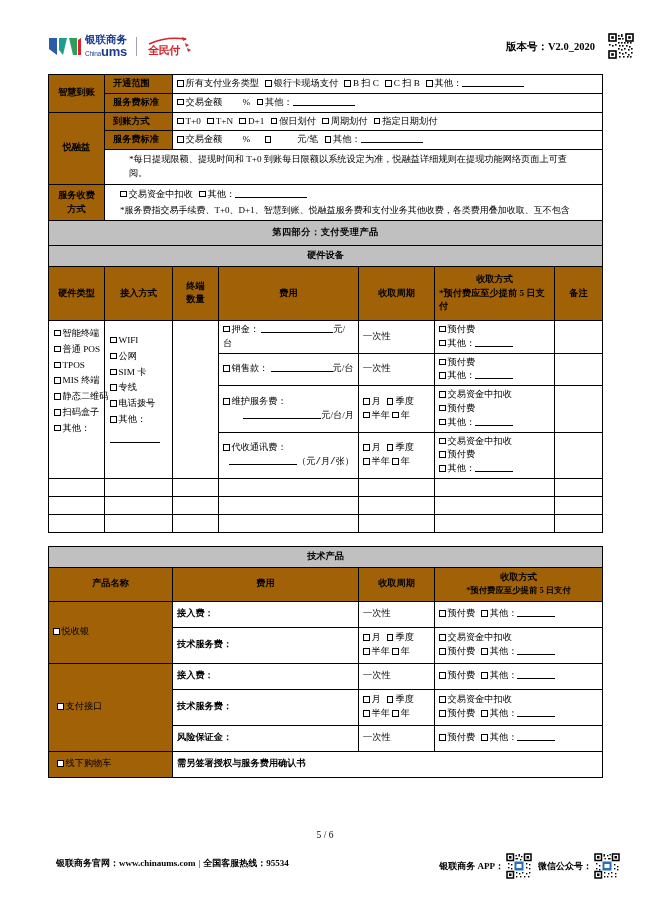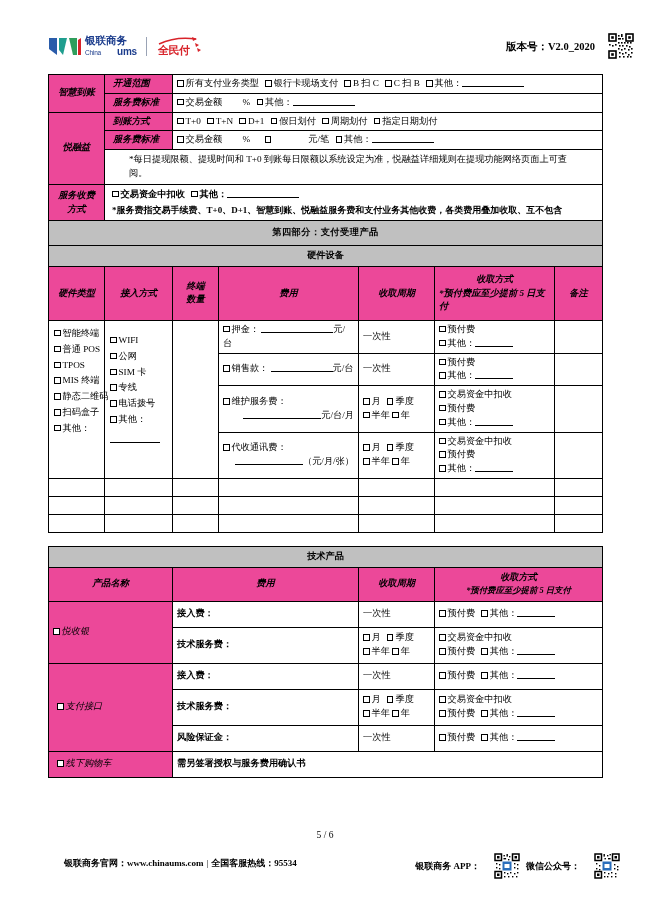--- a/index.html
+++ b/index.html
@@ -57,21 +57,21 @@
     color: #1b3c8c;
     letter-spacing: 0px;
   }
   .logo-cn-bot {
     font-family: "Liberation Sans", sans-serif;
     font-size: 6.5px;
     color: #1b3c8c;
     margin-top: 1px;
     letter-spacing: -0.2px;
   }
-  .logo-cn-bot b { font-size: 10px; margin-left: 16px; }
+  .logo-cn-bot b { font-size: 13px; }
   .logo-divider {
     width: 1px;
     height: 19px;
     background: #9aa3b5;
     margin: 0 9px;
   }
   .logo-qmf {
     position: relative;
     width: 46px; height: 22px;
   }
@@ -110,21 +110,21 @@
   table.doc td {
     border: 1px solid #000;
     padding: 2px 4px;
     font-size: 9.2px;
     font-family: "Liberation Serif", "DejaVu Serif", serif;
     vertical-align: middle;
     line-height: 1.5;
   }
   .t-top { top: 74px; }
 
-  .shade  { background: #ec4899; font-style: italic; }
+  .shade  { background: #a16207; }
   .shade-dk { background: #c0c0c0; }
   .bold { font-weight: bold; }
   .lbl {
     font-weight: bold;
     text-align: center;
   }
   .cellpad { padding-left: 7px; }
 
   .sect-title {
     font-weight: bold;
@@ -180,38 +180,38 @@
     font-family: "Liberation Serif", serif;
   }
   .footer {
     position: absolute;
     left: 0; top: 853px;
     width: 650px;
     height: 34px;
   }
   .footer-left {
     position: absolute;
-    left: 64px; top: 4px;
+    left: 56px; top: 4px;
     font-size: 9px;
     font-weight: bold;
     white-space: nowrap;
   }
   .footer-left .sep { font-weight: normal; margin: 0 3px; }
   .footer-right {
     position: absolute;
     right: 30px; top: 0px;
     display: flex;
     align-items: center;
     gap: 6px;
     font-size: 9px;
     font-weight: bold;
     white-space: nowrap;
   }
   .qr-sm { width: 26px; height: 26px; position: relative; }
-  .fr-item { display:flex; align-items:center; gap:14px; }
+  .fr-item { display:flex; align-items:center; gap:2px; }
 </style>
 </head>
 <body>
 
 <div class="page">
 
   <div class="header">
 
     <div class="logo-block">
       <div class="logo-mark">
@@ -330,35 +330,35 @@
           <span class="opt"><span class="cb"></span><span>指定日期划付</span></span>
         </td>
       </tr>
 
       <tr>
         <td class="shade lbl" style="text-align:left;padding-left:8px;">服务费标准</td>
         <td colspan="5" class="cellpad">
           <span class="opt"><span class="cb"></span><span>交易金额</span></span>
           <span class="opt" style="margin-left:14px;">%</span>
           <span class="opt" style="margin-left:8px;"><span class="cb"></span></span>
-          <span class="opt" style="margin-left:29px;font-family:Liberation Serif, serif;">元/笔</span>
+          <span class="opt" style="margin-left:18px;font-family:Liberation Serif, serif;">元/笔</span>
           <span class="opt"><span class="cb"></span><span>其他：</span><span class="ul ul-l"></span></span>
         </td>
       </tr>
 
       <tr>
         <td colspan="6" class="note" style="padding:3px 24px;">*每日提现限额、提现时间和 T+0 到账每日限额以系统设定为准，悦融益详细规则在提现功能网络页面上可查阅。</td>
       </tr>
 
       <tr>
         <td class="shade lbl" style="padding:4px 2px;margin-top:32px;">
           <div>服务收费</div>
           <div>方式</div>
         </td>
-        <td colspan="6" style="padding:3px 7px;font-weight:bold;">
+        <td colspan="6" style="padding:3px 15px;">
           <div style="margin-bottom:2px;">
             <span class="opt"><span class="cb"></span><span>交易资金中扣收</span></span>
             <span class="opt"><span class="cb"></span><span>其他：</span><span class="ul ul-xl"></span></span>
           </div>
           <div class="note">*服务费指交易手续费、T+0、D+1、智慧到账、悦融益服务费和支付业务其他收费，各类费用叠加收取、互不包含</div>
         </td>
       </tr>
 
       <tr>
         <td colspan="7" class="shade-dk sect-title">第四部分：支付受理产品</td>
@@ -448,21 +448,21 @@
           <div><span class="opt"><span class="cb"></span><span>交易资金中扣收</span></span></div>
           <div>
             <span class="opt"><span class="cb"></span><span>预付费</span></span>
             <span class="opt"><span class="cb"></span><span>其他：</span><span class="ul ul-s"></span></span>
           </div>
         </td>
         <td></td>
       </tr>
 
       <tr>
-        <td class="cellpad fee-2" style="height:38px;">
+        <td class="cellpad fee-2" style="height:38px;font-family:Liberation Mono, monospace;">
           <div><span class="cb"></span><span>代收通讯费：</span></div>
           <div class="right-dash"><span class="ul" style="width:68px;"></span><span>（元/月/张）</span></div>
         </td>
         <td class="cellpad fee-2">
           <div>
             <span class="opt"><span class="cb"></span><span>月</span></span>
             <span class="opt"><span class="cb"></span><span>季度</span></span>
           </div>
           <div>
             <span class="opt" style="margin-right:0;"><span class="cb"></span><span>半年</span></span>

